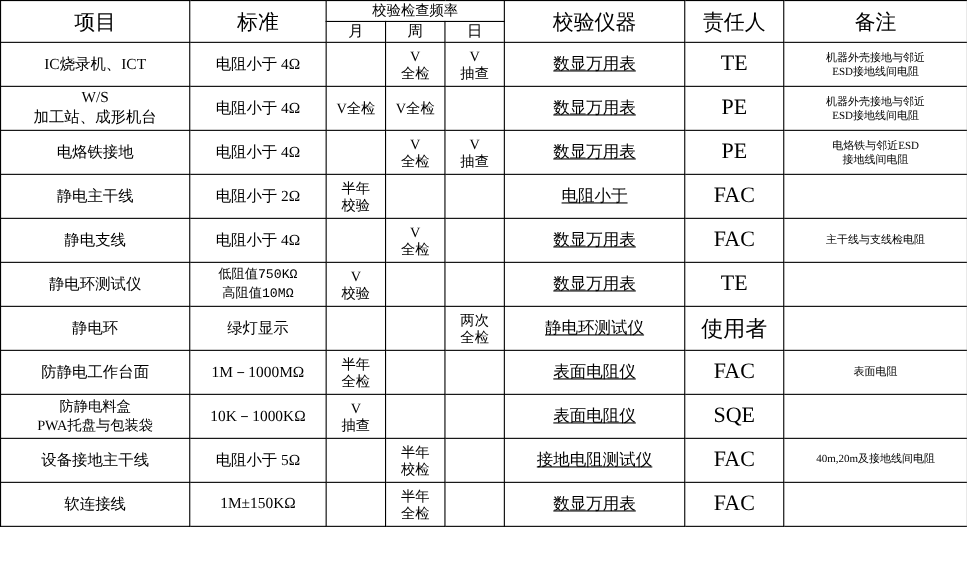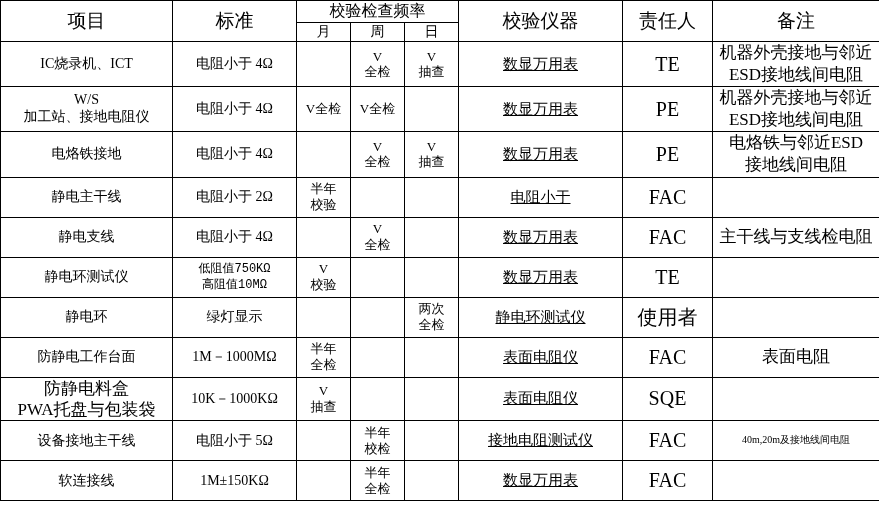--- a/index.html
+++ b/index.html
@@ -35,30 +35,30 @@
   col.c-day     { width: 54px; }
   col.c-instr   { width: 164px; }
   col.c-resp    { width: 90px; }
   col.c-remark  { width: 167px; }
 
   .hdr-main {
     font-size: 19px;
     font-weight: normal;
   }
   .hdr-freq {
-    font-size: 16px;
+    font-size: 13px;
   }
   .hdr-sub {
     font-size: 14px;
   }
   .cell-item {
     font-size: 14px;
   }
   .cell-item-small {
-    font-size: 17px;
+    font-size: 13px;
     line-height: 1.25;
   }
   .cell-std {
     font-size: 14px;
   }
   .cell-std-small {
     font-size: 12px;
     line-height: 1.35;
     font-family: Liberation Mono, monospace;
   }
@@ -67,21 +67,21 @@
     line-height: 1.2;
   }
   .cell-instr {
     font-size: 15px;
     text-decoration: underline;
   }
   .cell-resp {
     font-size: 20px;
   }
   .cell-remark {
-    font-size: 17px;
+    font-size: 10px;
     line-height: 1.3;
   }
   .cell-remark-small {
     font-size: 10px;
     line-height: 1.25;
     margin-left: 16px;
   }
   .two-line {
     white-space: pre-line;
   }
@@ -125,21 +125,21 @@
 全检</td>
         <td class="cell-freq two-line">V
 抽查</td>
         <td class="cell-instr two-line">数显万用表</td>
         <td class="cell-resp two-line">TE</td>
         <td class="cell-remark two-line">机器外壳接地与邻近
 ESD接地线间电阻</td>
       </tr>
       <tr class="row-h">
         <td class="cell-item two-line">W/S
-加工站、接地电阻仪</td>
+加工站、成形机台</td>
         <td class="cell-std two-line">电阻小于 4Ω</td>
         <td class="cell-freq two-line">V全检</td>
         <td class="cell-freq two-line">V全检</td>
         <td class="cell-freq two-line"></td>
         <td class="cell-instr two-line">数显万用表</td>
         <td class="cell-resp two-line">PE</td>
         <td class="cell-remark two-line">机器外壳接地与邻近
 ESD接地线间电阻</td>
       </tr>
       <tr class="row-h">

